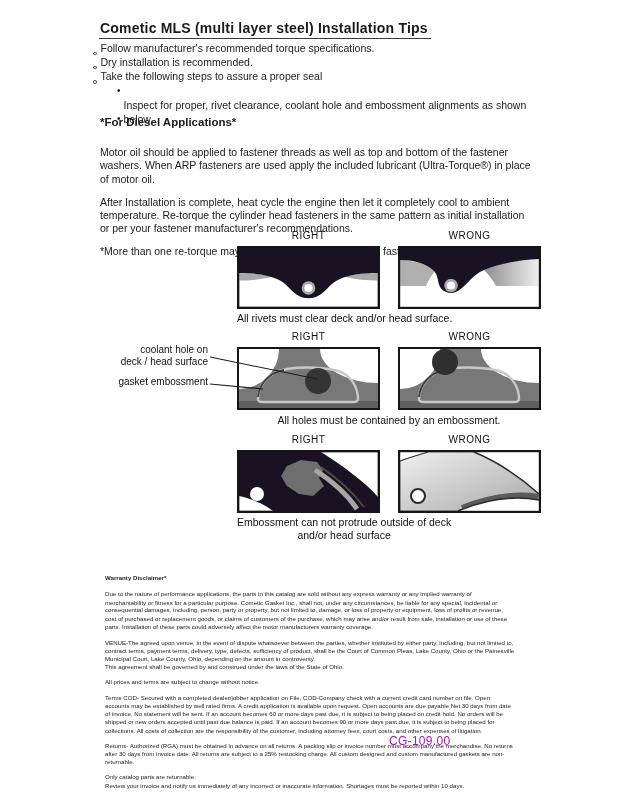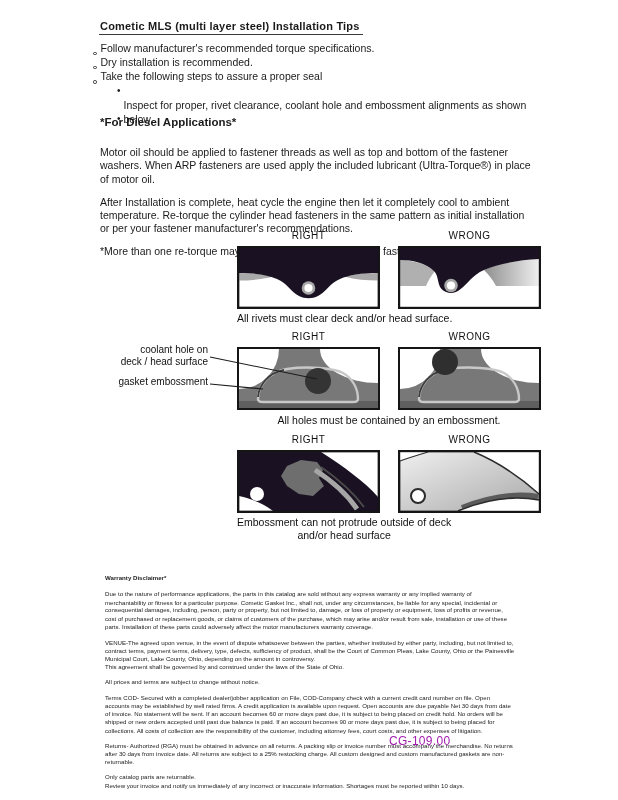--- a/index.html
+++ b/index.html
@@ -3,21 +3,21 @@
 <meta charset="utf-8">
 <style>
   * { margin:0; padding:0; box-sizing:border-box; }
   html,body { width:618px; height:800px; background:#fff; overflow:hidden; }
   .page {
     position:relative; width:618px; height:800px; background:#ffffff;
     font-family:"Liberation Sans","DejaVu Sans",sans-serif; color:#1a1a1a;
   }
   .title {
     position:absolute; left:99px; top:20px;
-    font-size:11px; font-weight:bold; letter-spacing:.2px;
+    font-size:14px; font-weight:bold; letter-spacing:.2px;
     border-bottom:1.5px solid #3a3a3a; padding:0 3px 2px 1px;
   }
   .tips { position:absolute; left:93px; top:41px; width:440px; font-size:10.5px; line-height:14.2px; }
   .bullet-row { display:flex; align-items:flex-end; }
   .bullet-row.sub { padding-left:24px; }
   .marker-circle {
     flex:0 0 auto; width:3.5px; height:3.5px; border:1px solid #333; border-radius:50%;
     margin:4.5px 4px 0 0;
   }
   .marker-dot { flex:0 0 auto; font-size:10px; margin:0 3px 0 0; }

